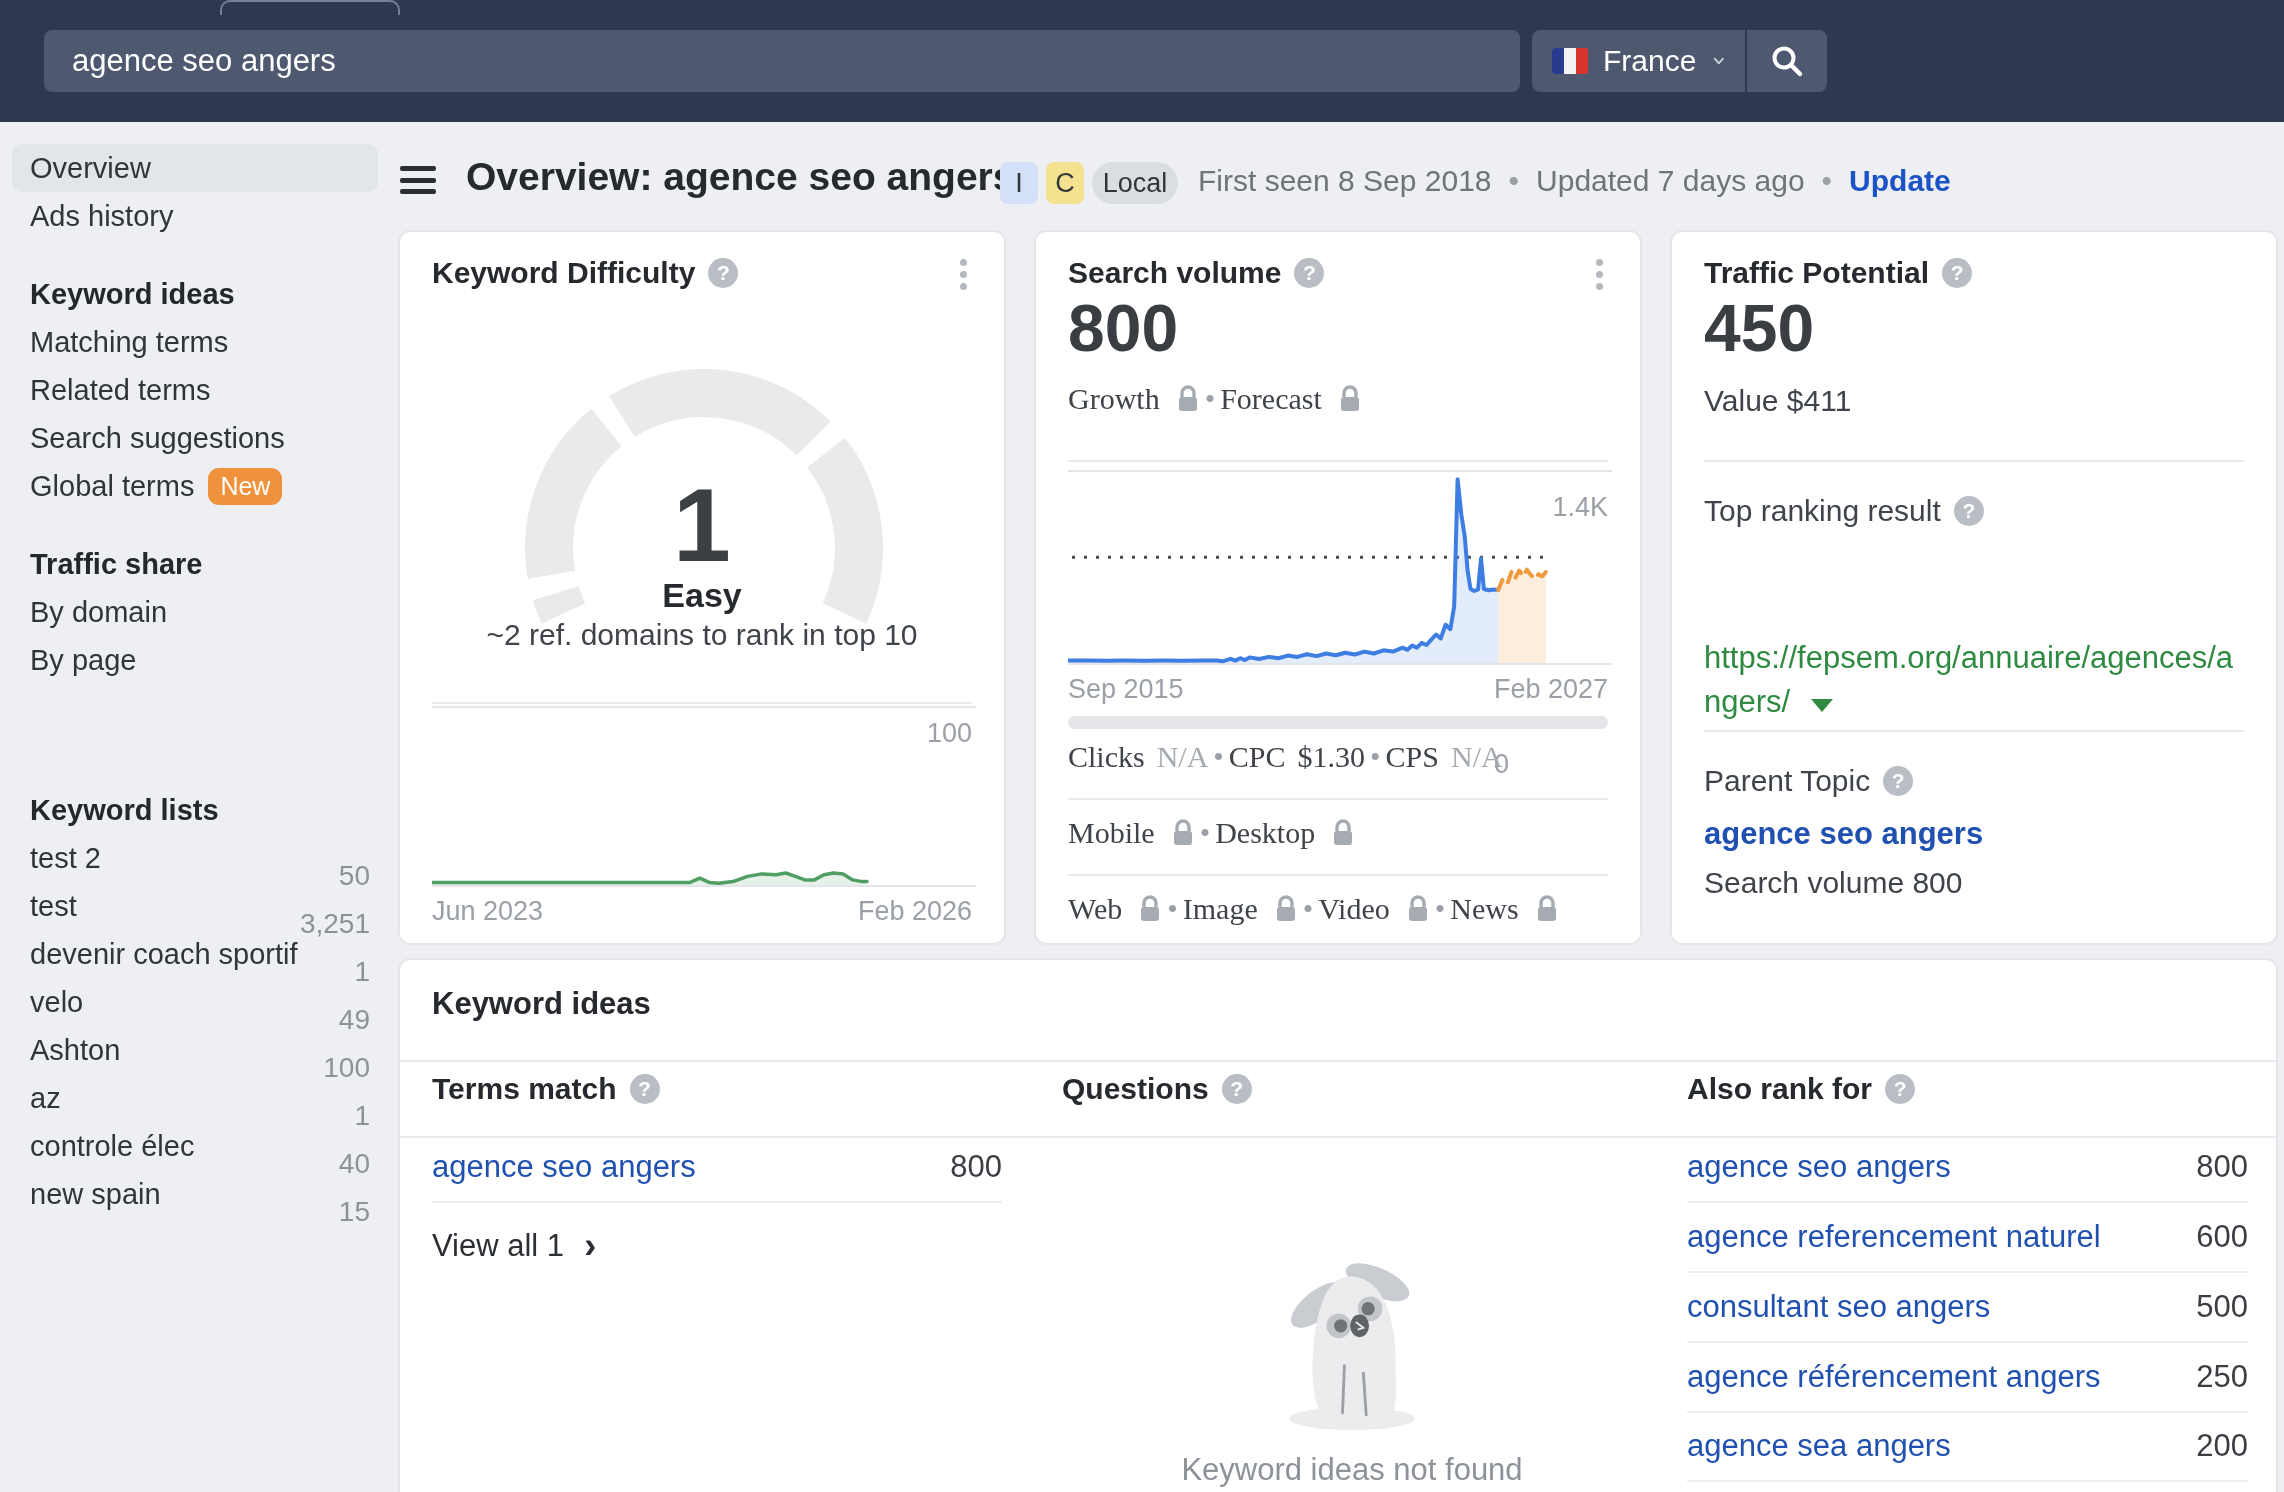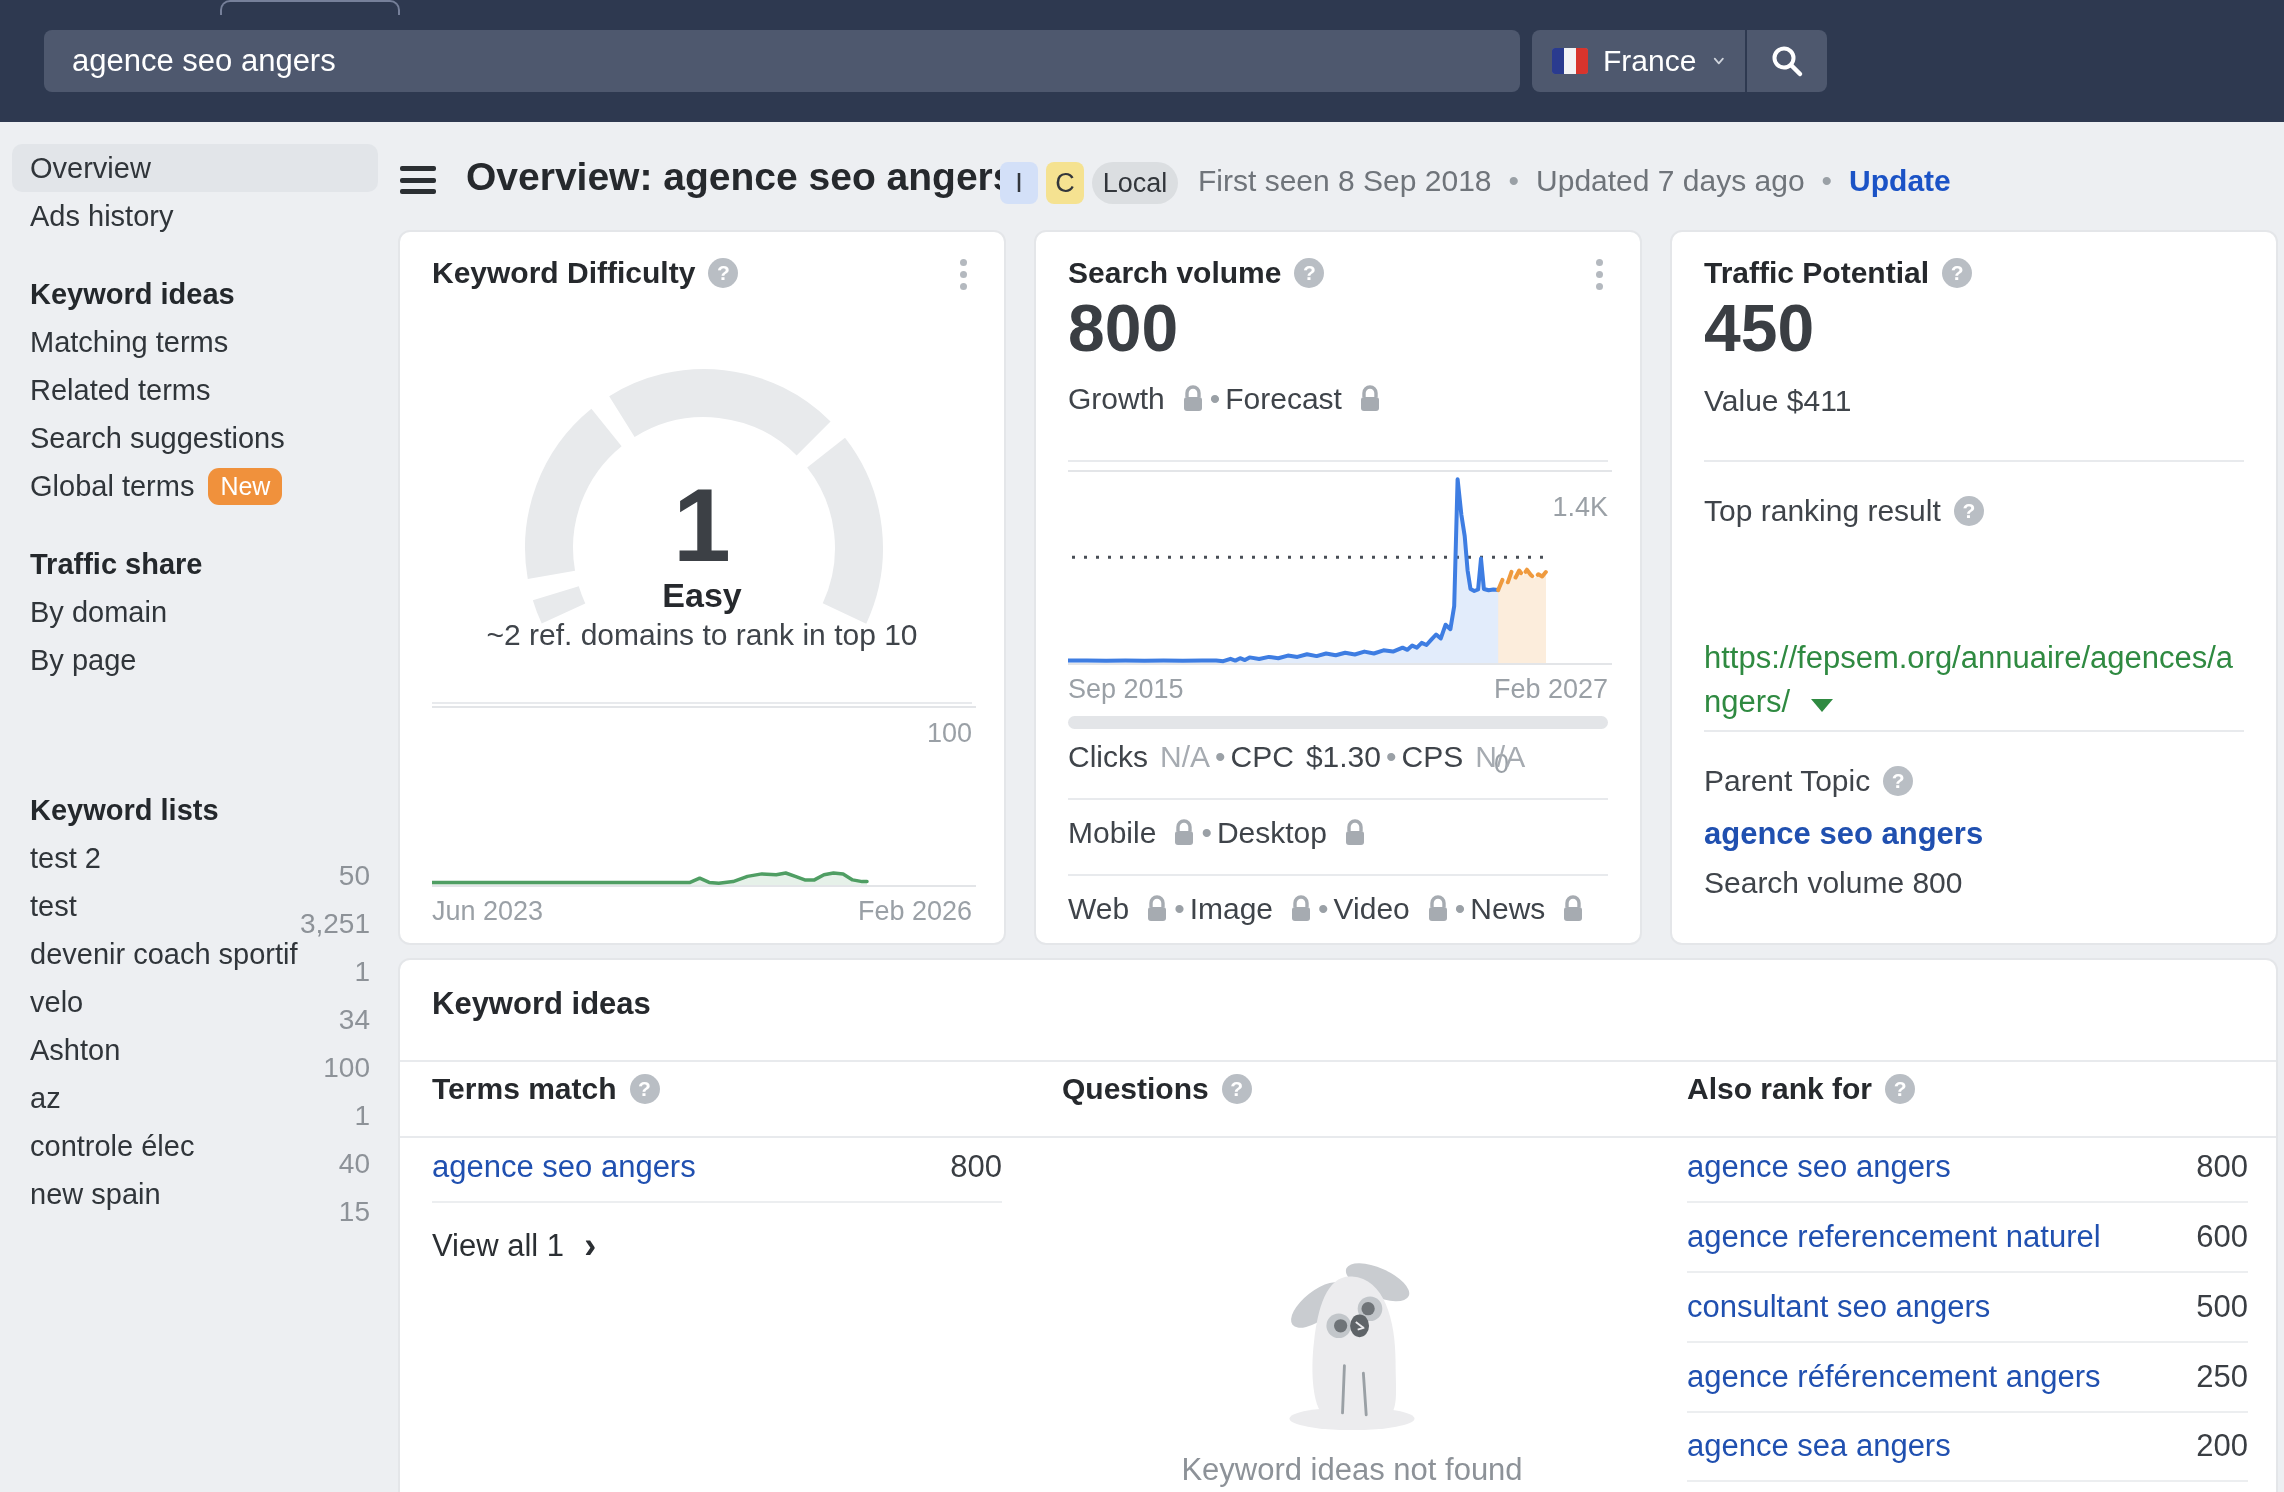--- a/index.html
+++ b/index.html
@@ -77,21 +77,21 @@
   .kd-level{position:absolute;left:0;right:0;top:344px;text-align:center;font-size:34px;font-weight:bold;color:#26292d;}
   .kd-note{position:absolute;left:0;right:0;top:386px;text-align:center;font-size:30px;color:#3f444a;}
   .chart-box{position:absolute;left:32px;}
   .y-top-label{position:absolute;right:4px;top:12px;font-size:27px;color:#9aa0a6;}
   .x-labels{position:absolute;left:32px;right:32px;display:flex;justify-content:space-between;
             font-size:27px;color:#9aa0a6;}
   .x-right{display:flex;gap:44px;flex-direction:column;}
 
   
   .big-num{position:absolute;left:32px;top:58px;font-size:66px;font-weight:600;color:#3a3e43;}
-  .sub-row{position:absolute;left:32px;display:flex;align-items:flex-end;gap:5px;font-size:30px;color:#3f444a;}
+  .sub-row{position:absolute;left:32px;display:flex;align-items:flex-end;gap:5px;font-size:30px;color:#3f444a;font-family:Liberation Serif, serif;}
   .sub-row .dot::before{content:"•";color:#9aa0a6;}
   .lock{display:inline-flex;margin-left:4px;}
   .scrollbar{position:absolute;left:32px;right:32px;top:484px;height:13px;background:#e3e5e8;border-radius:7px;cursor:pointer;}
   .muted{color:#a6abb1;}
   .metric-group{display:flex;align-items:center;gap:12px;}
 
   
   .tp-line{position:absolute;left:32px;font-size:30px;color:#3f444a;}
   .tp-sec-label{position:absolute;left:32px;display:flex;align-items:center;gap:13px;font-size:30px;color:#3f444a;}
   .result-title{position:absolute;left:32px;width:546px;font-size:31px;line-height:44px;font-weight:bold;
@@ -186,21 +186,21 @@
     <div class="side-item">
       <span>test</span>
       <span class="count">3,251</span>
     </div>
     <div class="side-item">
       <span>devenir coach sportif</span>
       <span class="count">1</span>
     </div>
     <div class="side-item">
       <span>velo</span>
-      <span class="count">34</span>
+      <span class="count">49</span>
     </div>
     <div class="side-item">
       <span>Ashton</span>
       <span class="count">100</span>
     </div>
     <div class="side-item">
       <span>az</span>
       <span class="count">1</span>
     </div>
     <div class="side-item">

